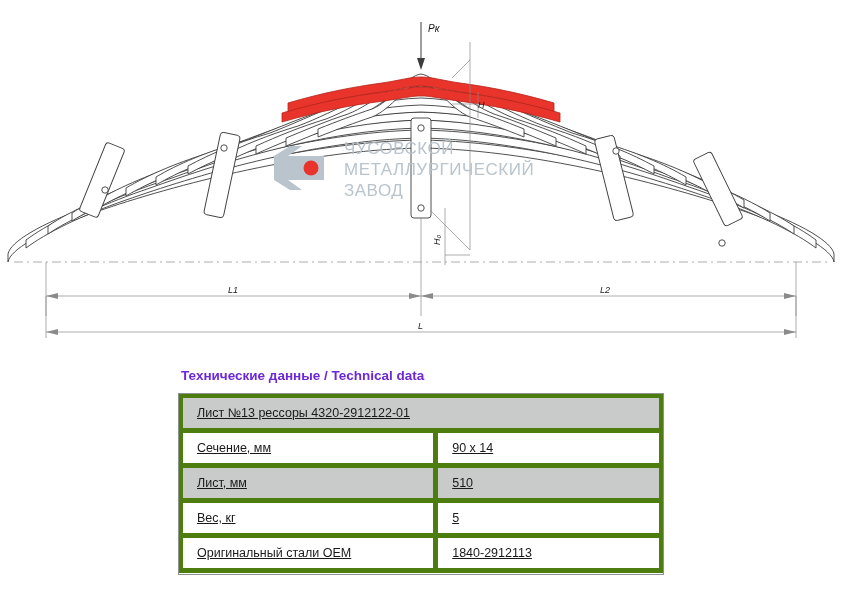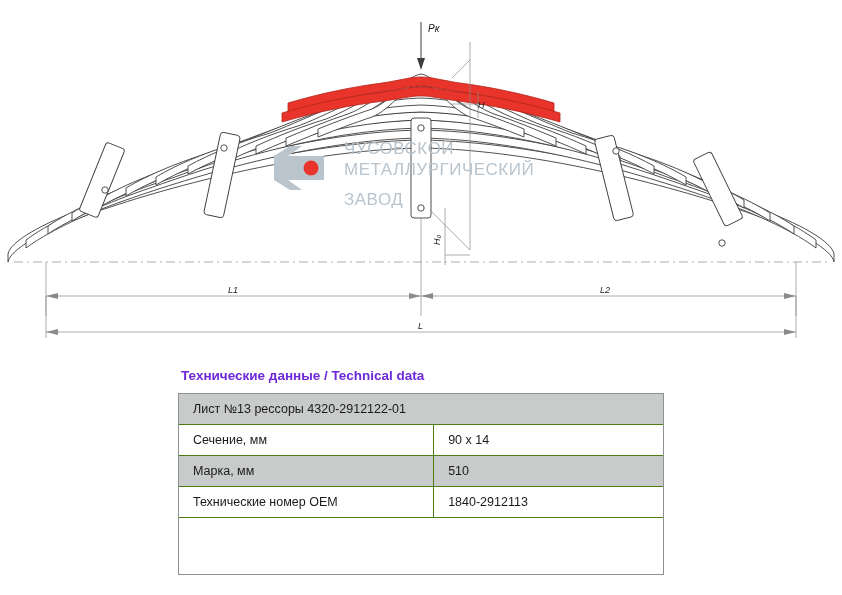--- a/index.html
+++ b/index.html
@@ -65,25 +65,26 @@
   table.tech {
     position: absolute;
     left: 178px;
     top: 393px;
     width: 486px;
     border-collapse: collapse;
     font-size: 12.5px;
     color: #1a1a1a;
   }
   table.tech td {
-    border: 1px solid #4d7c0f;
+    border: 5px solid #4d7c0f;
     padding: 6px 6px 6px 14px;
     height: 18px;
     vertical-align: middle;
     white-space: nowrap;
+    text-decoration: underline;
   }
   table.tech tr.shade td {
     background: #c9cbcb;
   }
   table.tech tr.plain td {
     background: #ffffff;
   }
   table.tech td.label {
     width: 246px;
   }
@@ -226,39 +227,43 @@
   </svg>
 
   <div class="watermark">
     <svg class="wm-logo" viewBox="0 0 62 52">
       <polygon points="2,14 18,4 30,4 16,14 30,14 30,38 16,38 30,48 18,48 2,38" fill="#b9c4cd"></polygon>
       <rect x="26" y="14" width="26" height="24" fill="#b9c4cd"></rect>
       <circle cx="39" cy="26" r="7.5" fill="#e8342a"></circle>
     </svg>
     <div class="wm-text">ЧУСОВСКОЙ</div>
     <div class="wm-text" style="top:23px;text-align:center;">МЕТАЛЛУРГИЧЕСКИЙ</div>
-    <div class="wm-text" style="top:44px;margin-top:9px;">ЗАВОД</div>
+    <div class="wm-text" style="top:44px;">ЗАВОД</div>
   </div>
 
   <div class="tech-title">Технические данные / Technical data</div>
 
   <table class="tech">
     <tbody>
       <tr class="shade">
         <td class="full" colspan="2">Лист №13 рессоры 4320-2912122-01</td>
       </tr>
       <tr class="plain">
         <td class="label">Сечение, мм</td>
         <td class="value">90 х 14</td>
       </tr>
       <tr class="shade">
-        <td class="label">Марка, мм</td>
+        <td class="label">Лист, мм</td>
         <td class="value">510</td>
       </tr>
       <tr class="plain">
-        <td class="label">Технические номер OEM</td>
+        <td class="label">Вес, кг</td>
+        <td class="value">5</td>
+      </tr>
+      <tr class="plain">
+        <td class="label">Оригинальный стали OEM</td>
         <td class="value">1840-2912113</td>
       </tr>
     </tbody>
   </table>
   <div class="tbl-border"></div>
 
 </div>
 
 </body></html>

